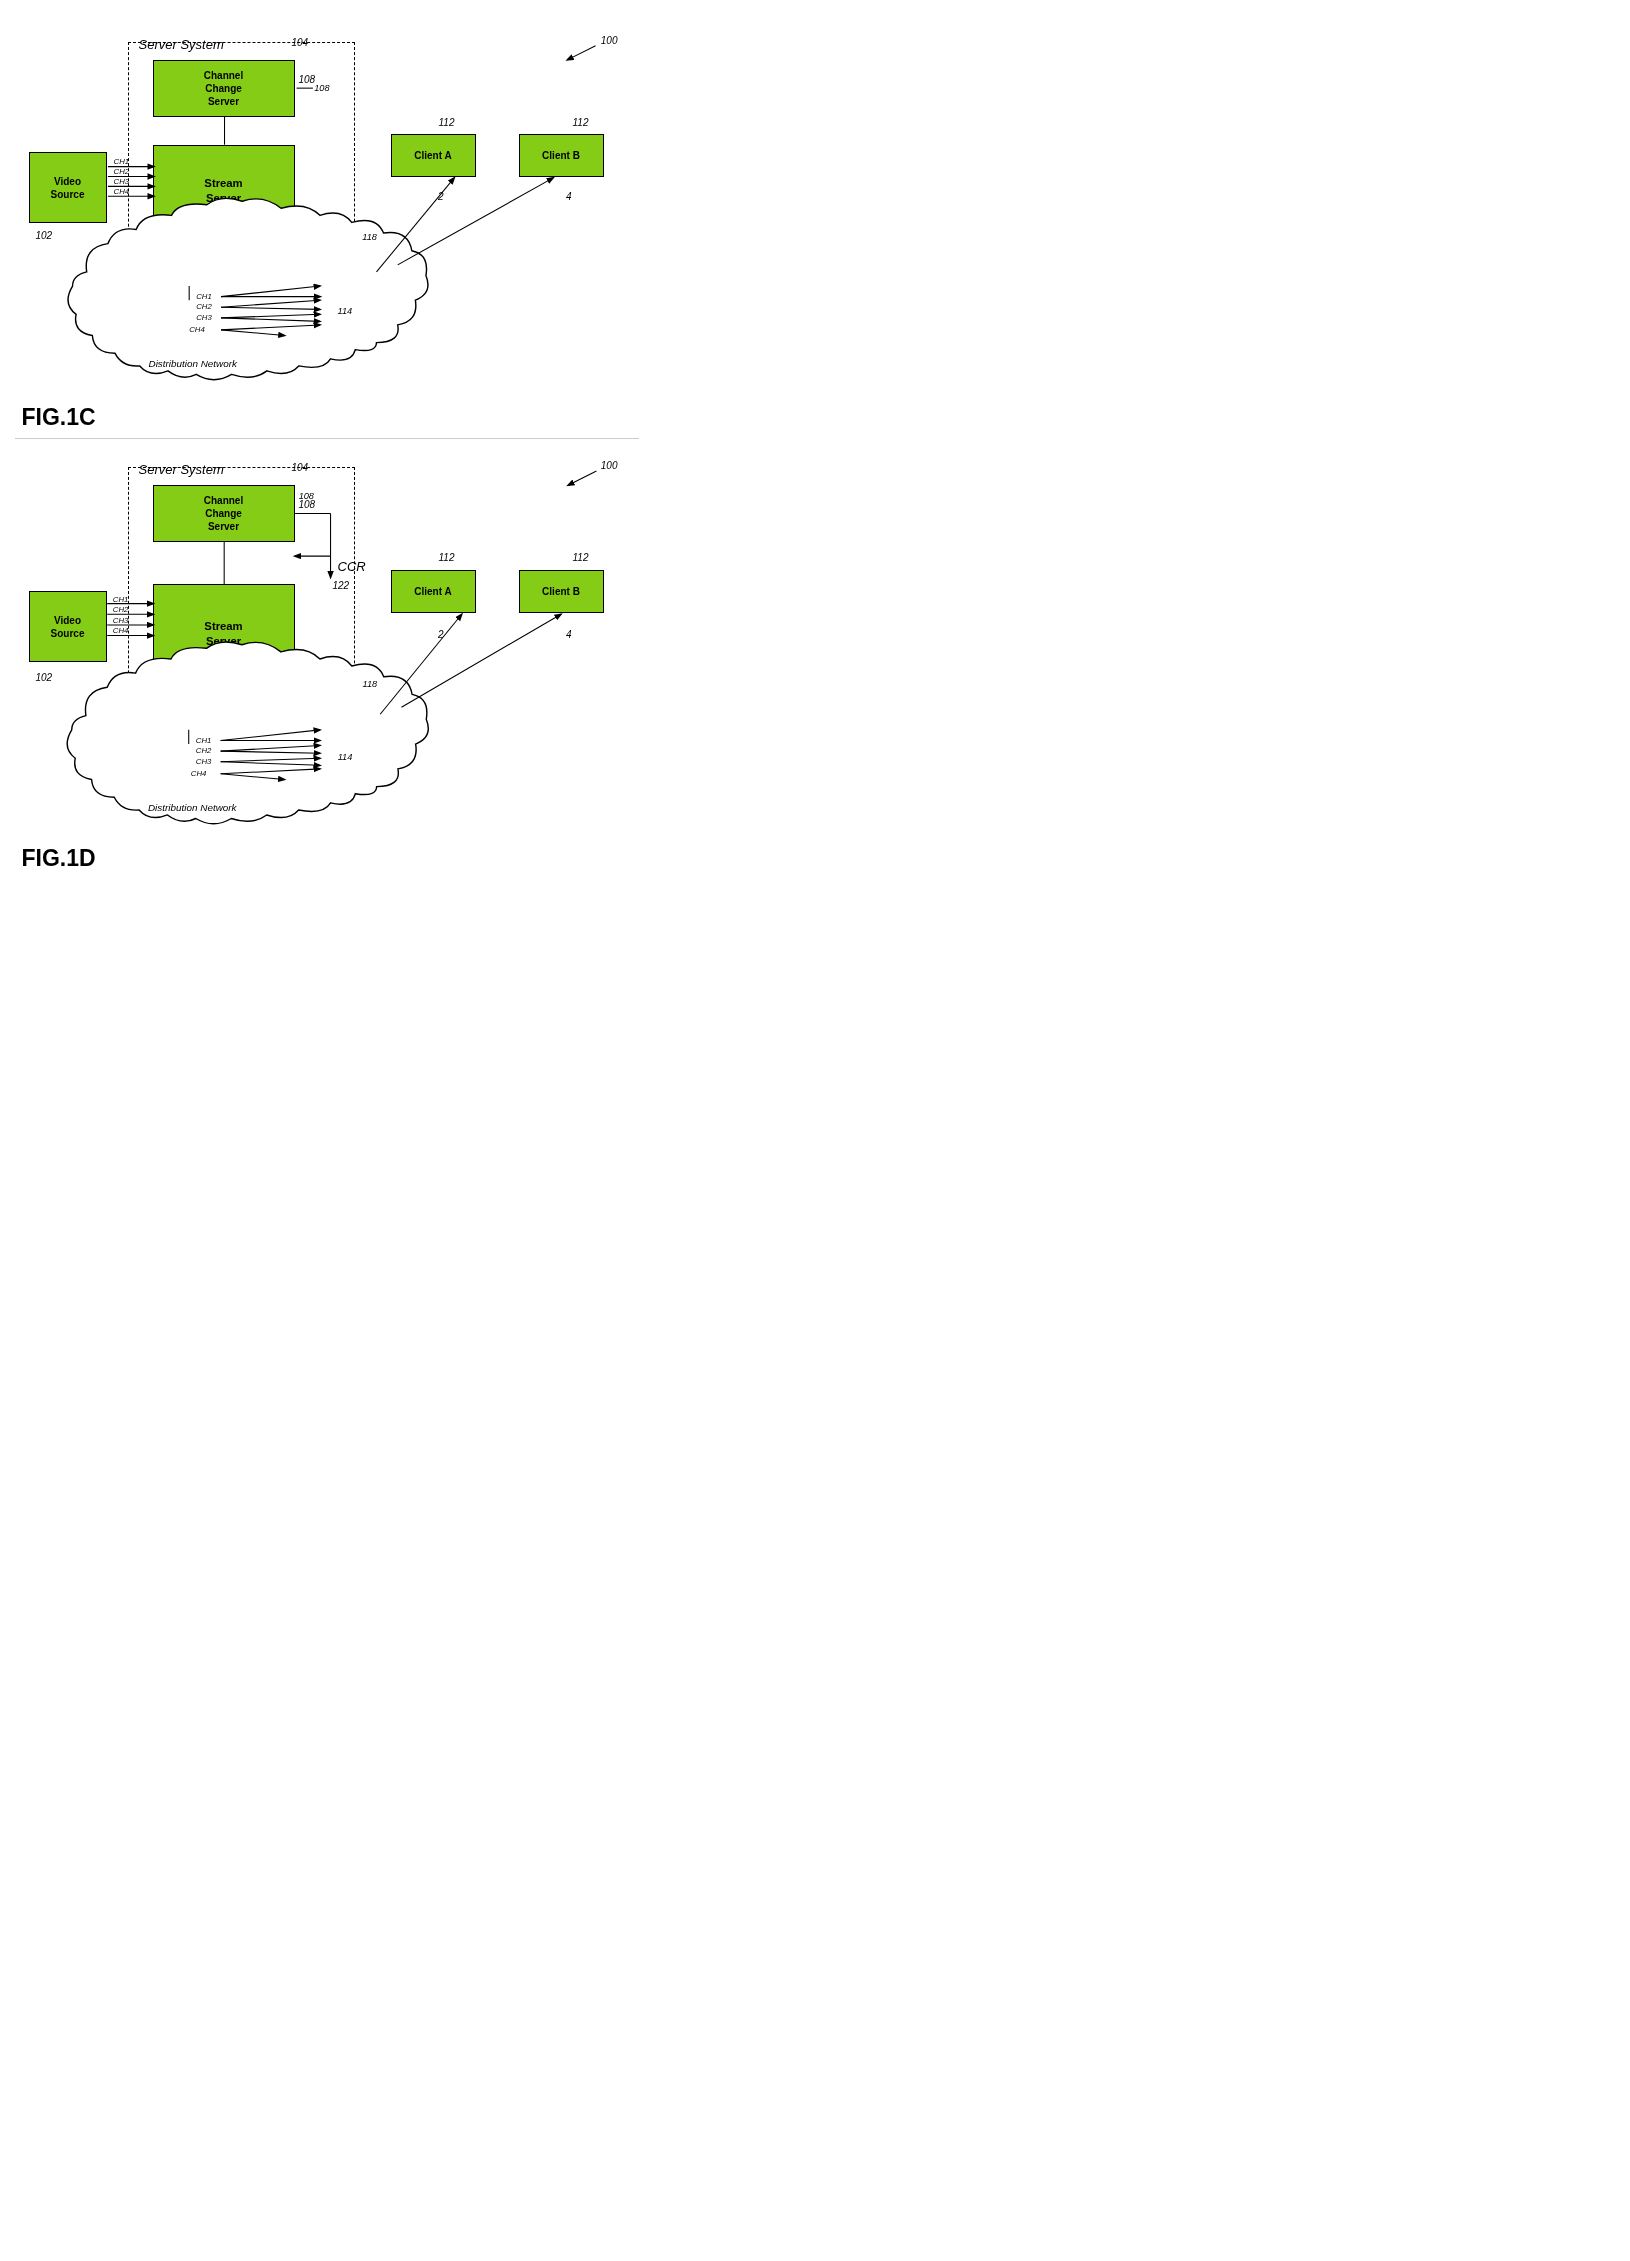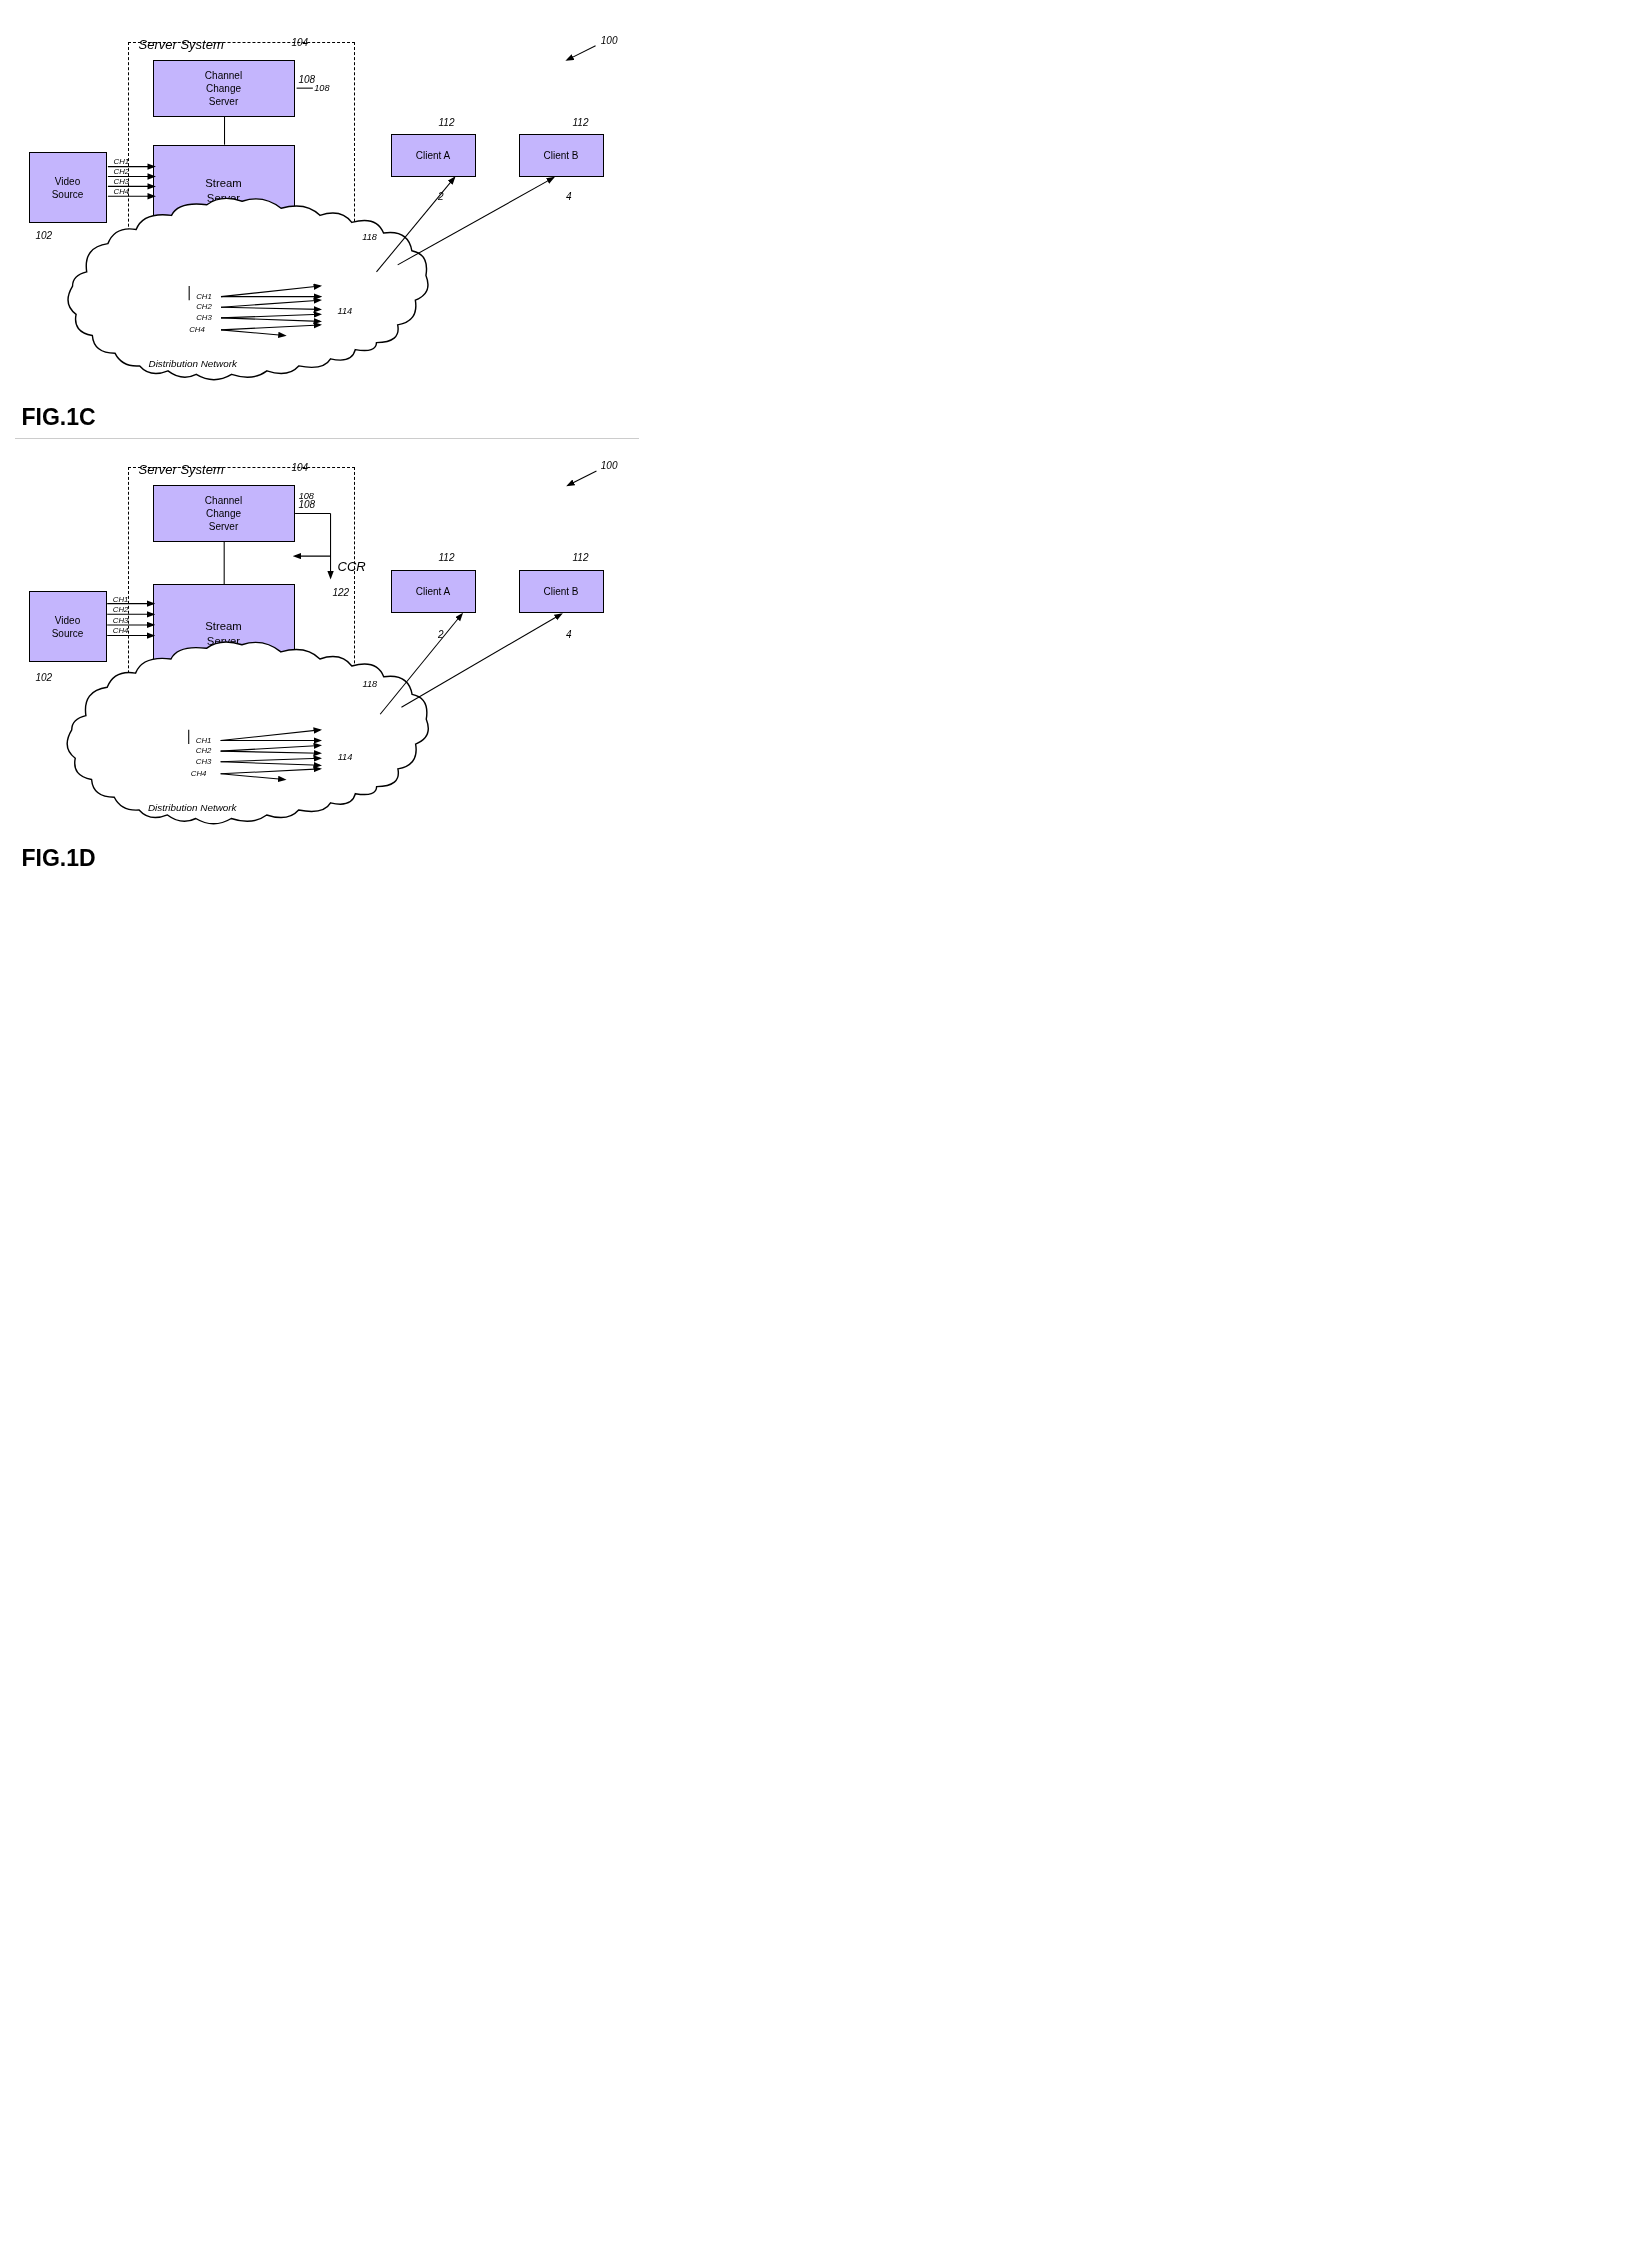--- a/index.html
+++ b/index.html
@@ -36,27 +36,28 @@
     .ref-num {
       position: absolute;
       font-size: 10px;
       font-style: italic;
     }
 
     
     .box {
       position: absolute;
       border: 1.4px solid black;
-      background: #c4b5fd;
+      background: #84cc16;
       display: flex;
       align-items: center;
       justify-content: center;
       text-align: center;
       font-size: 10.6px;
       line-height: 1.3;
+      font-weight: bold;
     }
 
     
     .server-system-box {
       position: absolute;
       border: 1.4px dashed black;
       background: transparent;
     }
 
     .server-system-label {
@@ -221,21 +222,21 @@
 
     <div class="ref-num" style="left:323px; top:113px; font-size:13px; font-style:italic;">CCR</div>
 
     <div class="box" style="left:138px; top:138px; width:142px; height:99px; font-size:11.3px;">
       <span style="white-space:pre-line;">Stream
 Server</span>
     </div>
 
     <div class="ref-num" style="left:284px; top:226px;">106</div>
 
-    <div class="ref-num" style="left:318px; top:141px;">122</div>
+    <div class="ref-num" style="left:318px; top:134px;">122</div>
 
     <div class="box" style="left:14px; top:145px; width:78px; height:71px; font-size:10px;">
       <span style="white-space:pre-line;">Video
 Source</span>
     </div>
 
     <div class="ref-num" style="left:21px; top:226px;">102</div>
 
     <div class="box" style="right:163px; top:124px; width:85px; height:43px; font-size:10px;">
       <span>Client A</span>

